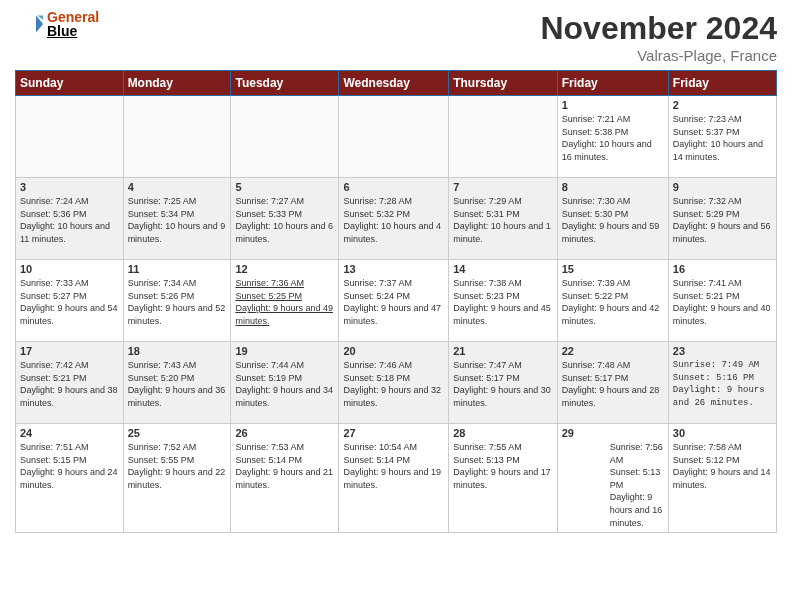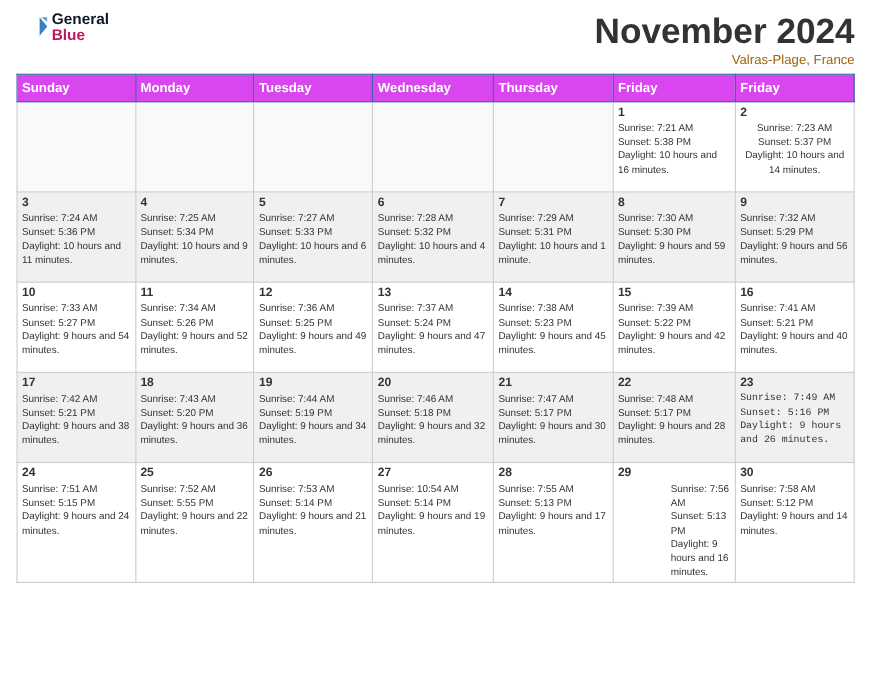--- a/index.html
+++ b/index.html
@@ -26,49 +26,50 @@
       gap: 4px;
     }
     .logo-text {
       display: flex;
       flex-direction: column;
       line-height: 1;
     }
     .logo-general {
       font-size: 14px;
       font-weight: bold;
-      color: #0f172a;
+      color: #c2410c;
     }
     .logo-blue {
       font-size: 14px;
       font-weight: bold;
-      color: #be185d;
+      color: #000000;
+      text-decoration: underline;
     }
     .logo-icon {
       width: 28px;
       height: 28px;
     }
     .title-block {
       text-align: right;
     }
     .month-title {
       font-size: 32px;
       font-weight: bold;
       color: #333;
     }
     .location {
-      font-size: 12px;
-      color: #a16207;
+      font-size: 15px;
+      color: #737373;
     }
     .calendar {
       width: 100%;
       border-collapse: collapse;
     }
     .calendar th {
-      background: #d946ef;
+      background: #7f1d1d;
       color: #fff;
       font-size: 12px;
       font-weight: bold;
       padding: 5px 4px;
       text-align: left;
       border: 1px solid #2c6aa0;
     }
     .calendar td {
       vertical-align: top;
       border: 1px solid #ccc;
@@ -138,21 +139,21 @@
           <td class="empty"></td>
           <td class="empty"></td>
           <td>
             <span class="day-num">1</span>
             <div class="day-info" style="white-space: pre-line;">Sunrise: 7:21 AM
 Sunset: 5:38 PM
 Daylight: 10 hours and 16 minutes.</div>
           </td>
           <td>
             <span class="day-num">2</span>
-            <div class="day-info" style="white-space: pre-line; text-align: center;">Sunrise: 7:23 AM
+            <div class="day-info" style="white-space: pre-line;">Sunrise: 7:23 AM
 Sunset: 5:37 PM
 Daylight: 10 hours and 14 minutes.</div>
           </td>
         </tr>
         <tr>
           <td class="shaded">
             <span class="day-num">3</span>
             <div class="day-info" style="white-space: pre-line;">Sunrise: 7:24 AM
 Sunset: 5:36 PM
 Daylight: 10 hours and 11 minutes.</div>
@@ -202,21 +203,21 @@
 Daylight: 9 hours and 54 minutes.</div>
           </td>
           <td>
             <span class="day-num">11</span>
             <div class="day-info" style="white-space: pre-line;">Sunrise: 7:34 AM
 Sunset: 5:26 PM
 Daylight: 9 hours and 52 minutes.</div>
           </td>
           <td>
             <span class="day-num">12</span>
-            <div class="day-info" style="white-space: pre-line;">Sunrise: 7:36 AM
+            <div class="day-info" style="white-space: pre-line; text-decoration: underline;">Sunrise: 7:36 AM
 Sunset: 5:25 PM
 Daylight: 9 hours and 49 minutes.</div>
           </td>
           <td>
             <span class="day-num">13</span>
             <div class="day-info" style="white-space: pre-line;">Sunrise: 7:37 AM
 Sunset: 5:24 PM
 Daylight: 9 hours and 47 minutes.</div>
           </td>
           <td>

